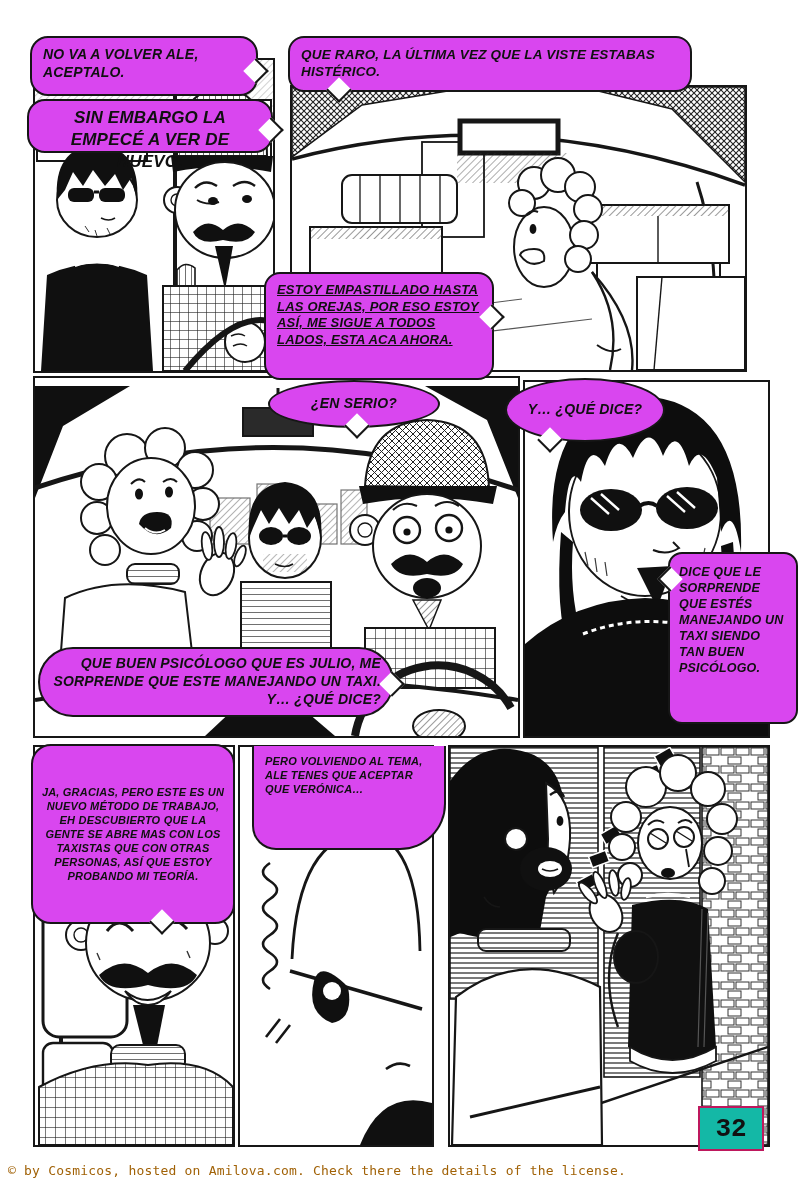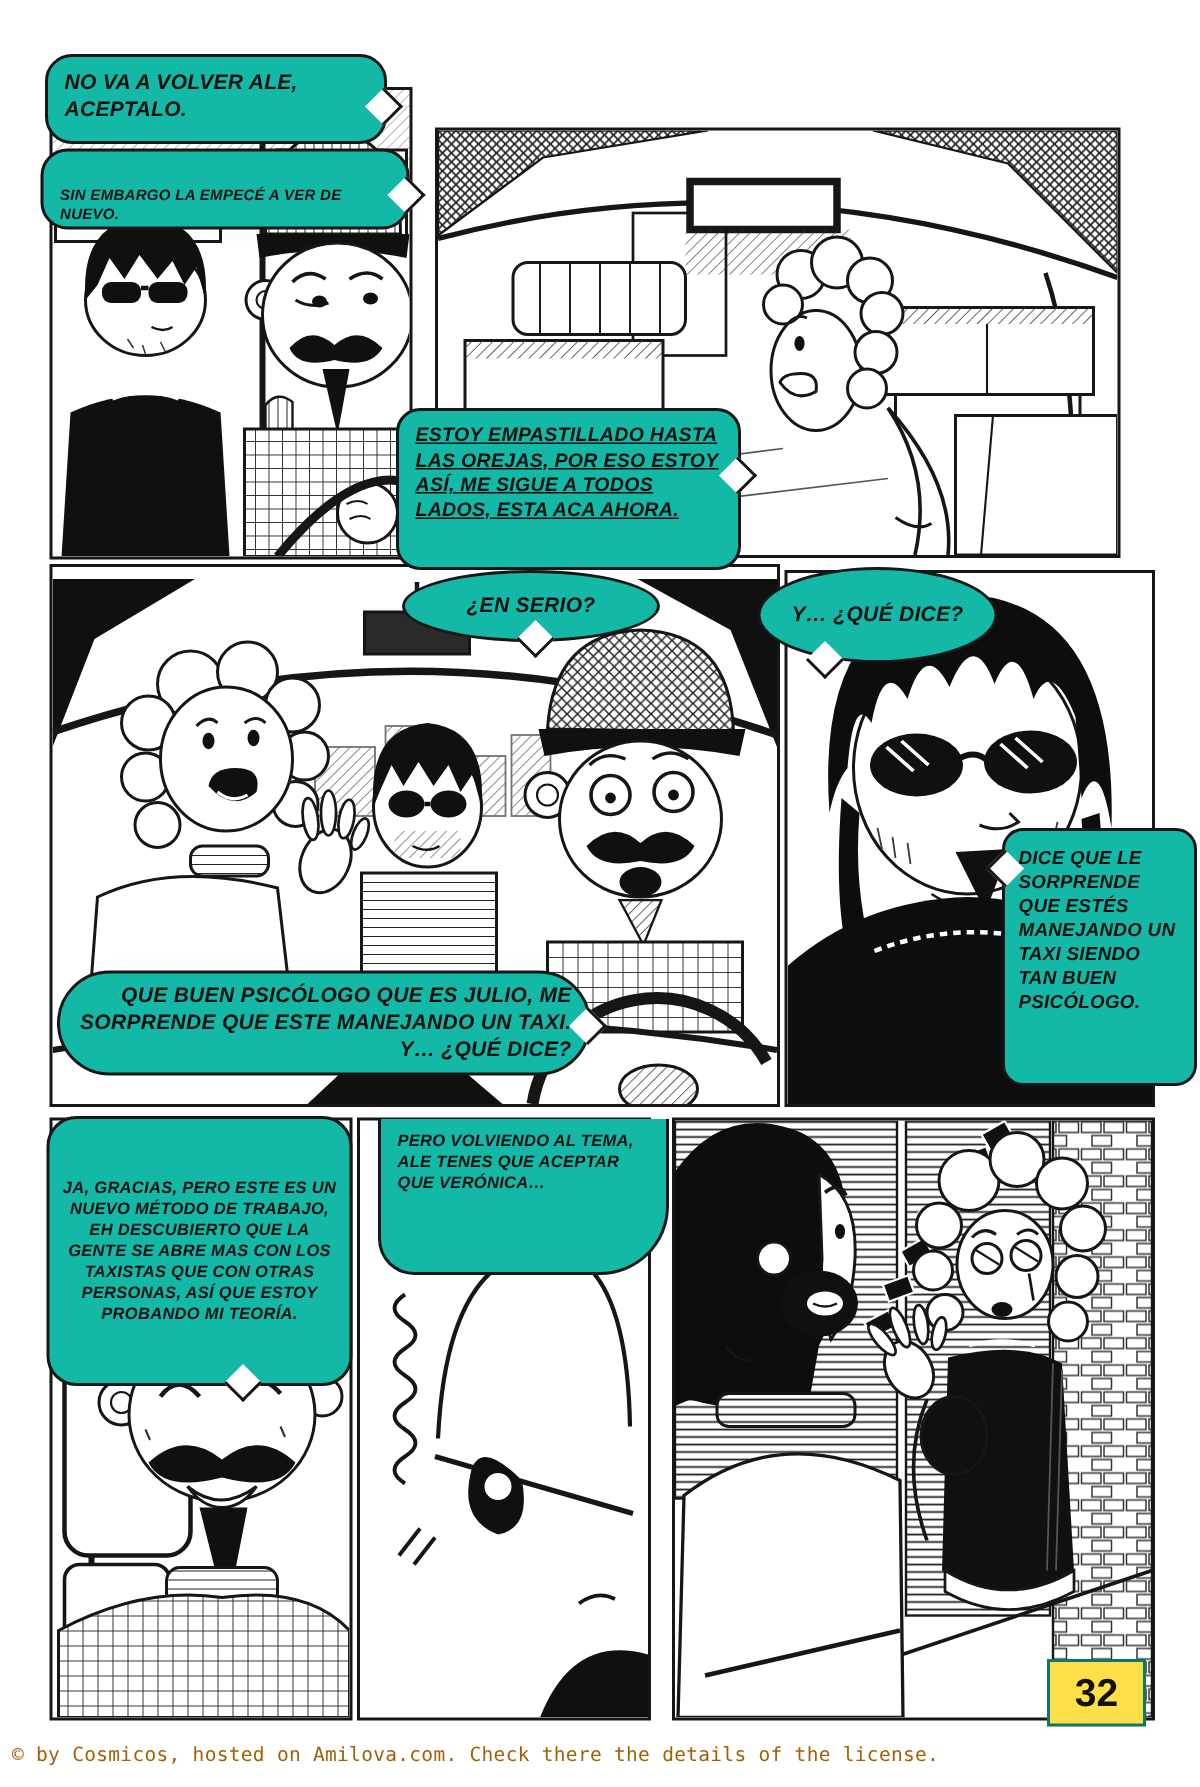--- a/index.html
+++ b/index.html
@@ -1,30 +1,30 @@
 <!DOCTYPE html>
 <html><head>
 <meta charset="utf-8">
 <style>
   html,body{margin:0;padding:0;background:#fff;}
   .page{position:relative;width:800px;height:1191px;background:#fff;overflow:hidden;
         font-family:"Liberation Sans",sans-serif;color:#111;}
   .panel{position:absolute;border:2px solid #161616;background:#fff;overflow:hidden;box-sizing:border-box;}
   .panel svg{display:block;}
-  .bubble{position:absolute;background:#14b8a6;border:2px solid #161616;box-sizing:border-box;
+  .bubble{position:absolute;background:#d946ef;border:2px solid #161616;box-sizing:border-box;
           font-weight:700;font-style:italic;font-size:13px;line-height:1.28;letter-spacing:.2px;
           padding:8px 11px;z-index:5;color:#101010;}
   .bubble .tail{position:absolute;width:16px;height:16px;background:#fff;z-index:6;}
   .tail.down{border-right:2px solid #161616;border-bottom:2px solid #161616;transform:rotate(45deg);}
   .tail.right{border-right:2px solid #161616;border-top:2px solid #161616;transform:rotate(45deg);}
   .tail.left{border-left:2px solid #161616;border-bottom:2px solid #161616;transform:rotate(45deg);}
   .center{display:flex;align-items:center;justify-content:center;text-align:center;}
-  .pageno{position:absolute;background:#fde047;border:2px solid #0f766e;z-index:7;
+  .pageno{position:absolute;background:#14b8a6;border:2px solid #be185d;z-index:7;
           display:flex;align-items:center;justify-content:center;
-          font-family:Liberation Sans, sans-serif;font-weight:700;font-size:26px;}
+          font-family:Liberation Mono, monospace;font-weight:700;font-size:26px;}
   .footer{position:absolute;left:8px;top:1163px;width:784px;
           font-family:"DejaVu Sans Mono","Liberation Mono",monospace;
           font-size:13px;color:#a16207;letter-spacing:.2px;}
 </style>
 </head>
 <body>
 
 <div class="page">
 
   <div class="panel" style="left:33px;top:58px;width:242px;height:315px;">
@@ -391,25 +391,29 @@
         <path d="M252,162 L248,300 M258,166 L254,300" stroke="#555" stroke-width="1.2"></path>
       </g>
     </svg>
   </div>
 
   <div class="bubble" style="left:30px;top:36px;width:228px;height:60px;border-radius:18px;font-size:14px;">
     <span>NO VA A VOLVER ALE, ACEPTALO.</span>
     <span class="tail right" style="right:-9px;top:24px;"></span>
   </div>
 
-  <div class="bubble" style="left:27px;top:99px;width:246px;height:54px;border-radius:18px;font-size:10px;text-align:left;padding-top:24px;">
+  <div class="bubble" style="left:27px;top:99px;width:246px;height:54px;border-radius:18px;font-size:17px;text-align:center;padding-top:6px;">
     <span>SIN EMBARGO LA EMPECÉ A VER DE NUEVO.</span>
     <span class="tail right" style="right:-9px;top:20px;"></span>
   </div>
 
+  <div class="bubble" style="left:288px;top:36px;width:404px;height:56px;border-radius:16px;font-size:13.5px;">
+    <span>QUE RARO, LA ÚLTIMA VEZ QUE LA VISTE ESTABAS HISTÉRICO.</span>
+    <span class="tail down" style="left:40px;bottom:-9px;"></span>
+  </div>
 
   <div class="bubble" style="left:264px;top:272px;width:230px;height:108px;border-radius:16px;font-size:13px;text-decoration:underline;">
     <span>ESTOY EMPASTILLADO HASTA LAS OREJAS, POR ESO ESTOY ASÍ, ME SIGUE A TODOS LADOS, ESTA ACA AHORA.</span>
     <span class="tail right" style="right:-9px;top:34px;"></span>
   </div>
 
   <div class="bubble center" style="left:505px;top:378px;width:160px;height:64px;border-radius:50%;font-size:14px;">
     <span>Y… ¿QUÉ DICE?</span>
     <span class="tail down" style="left:34px;bottom:-9px;"></span>
   </div>

